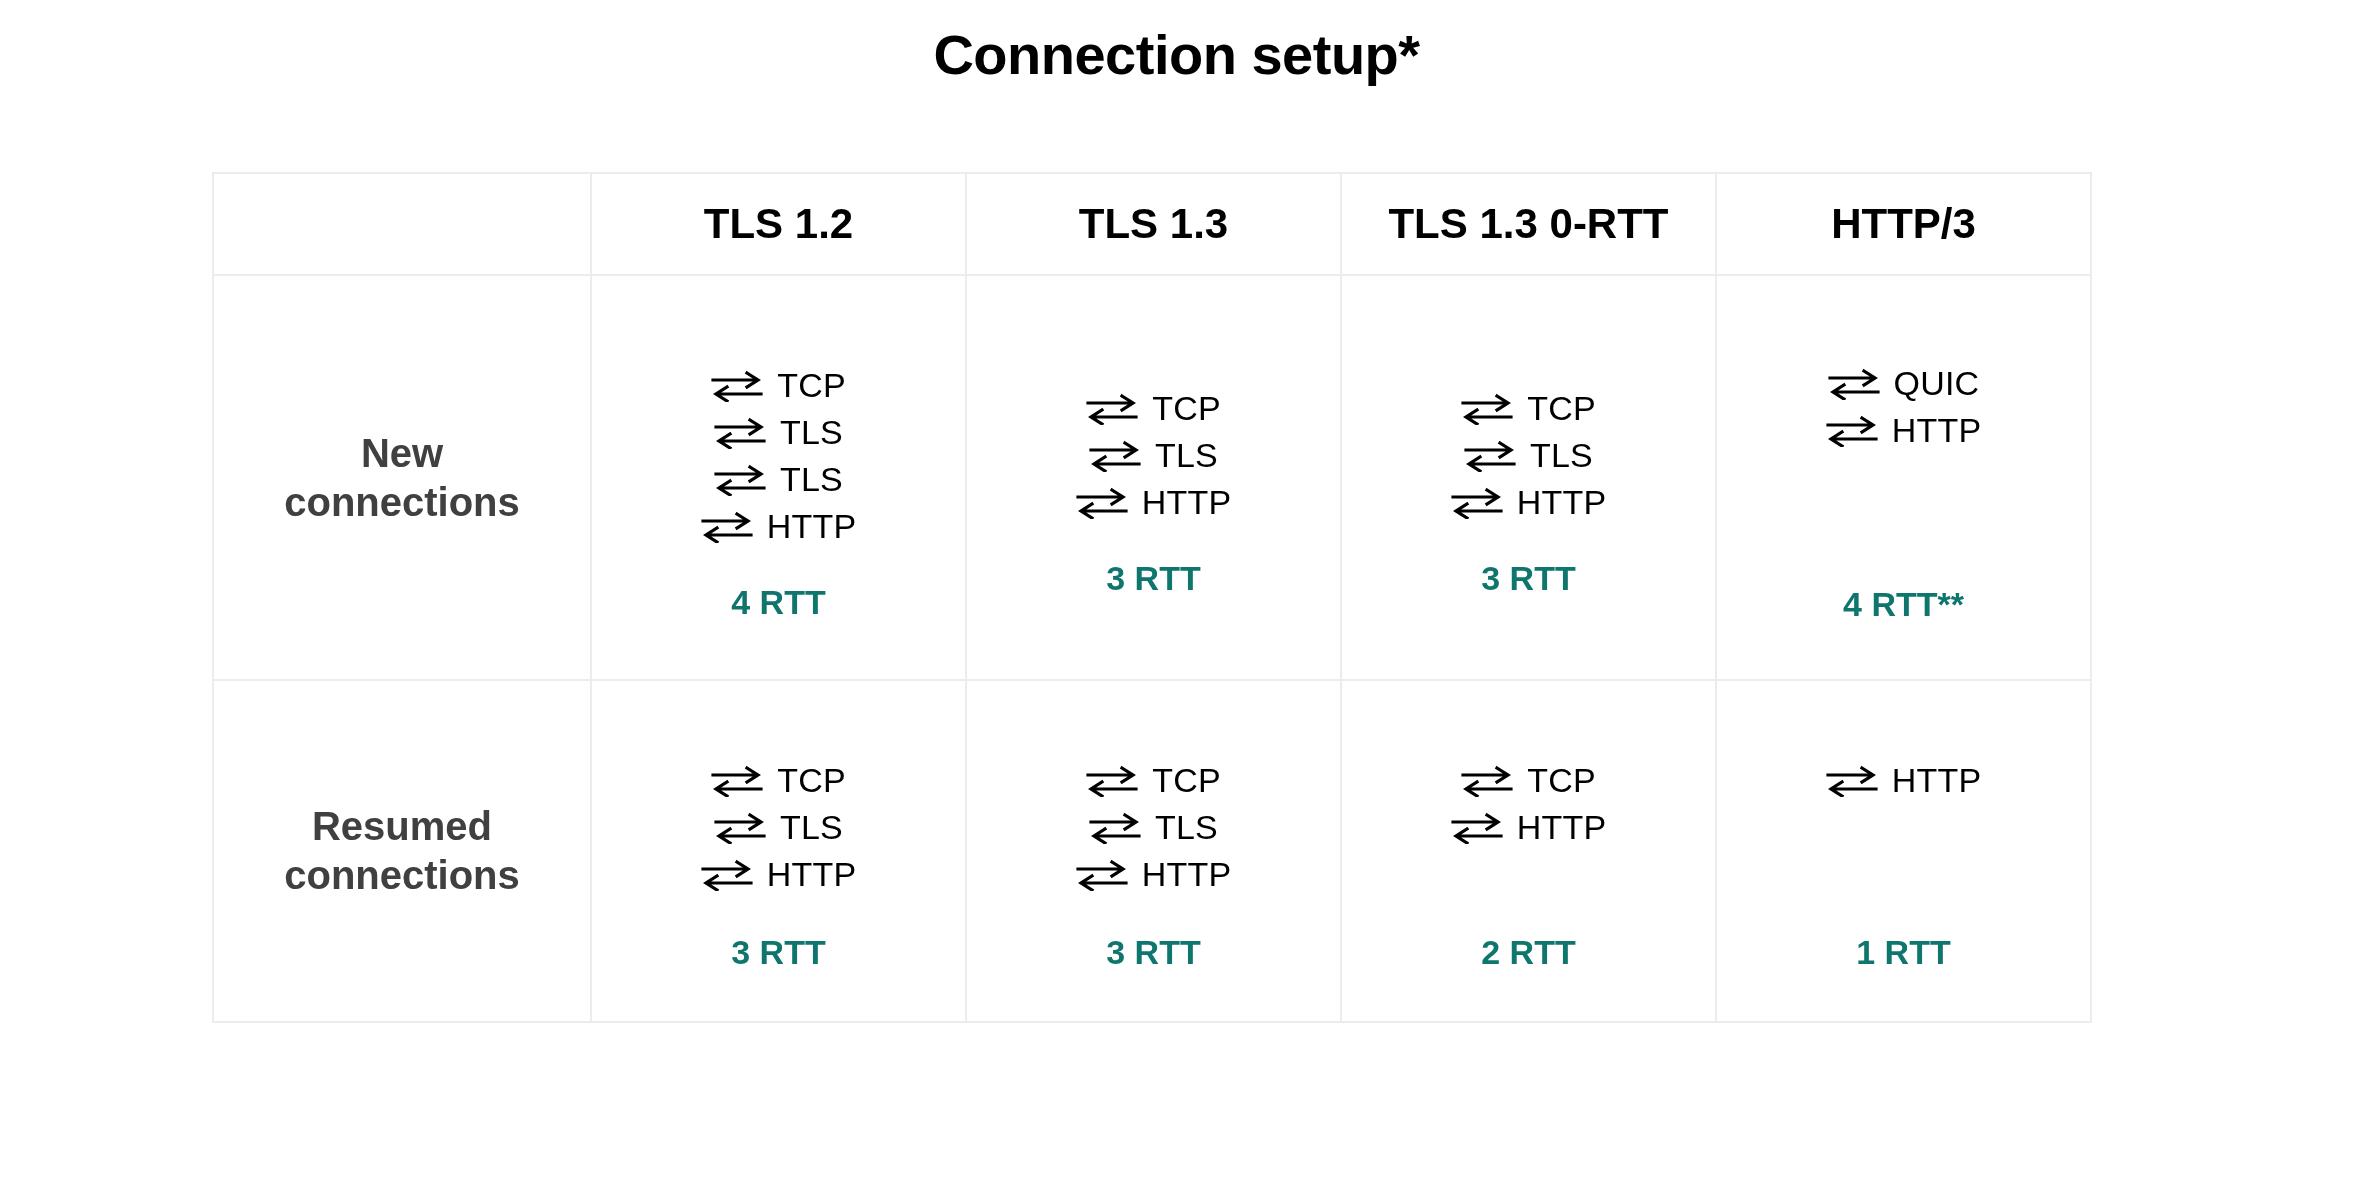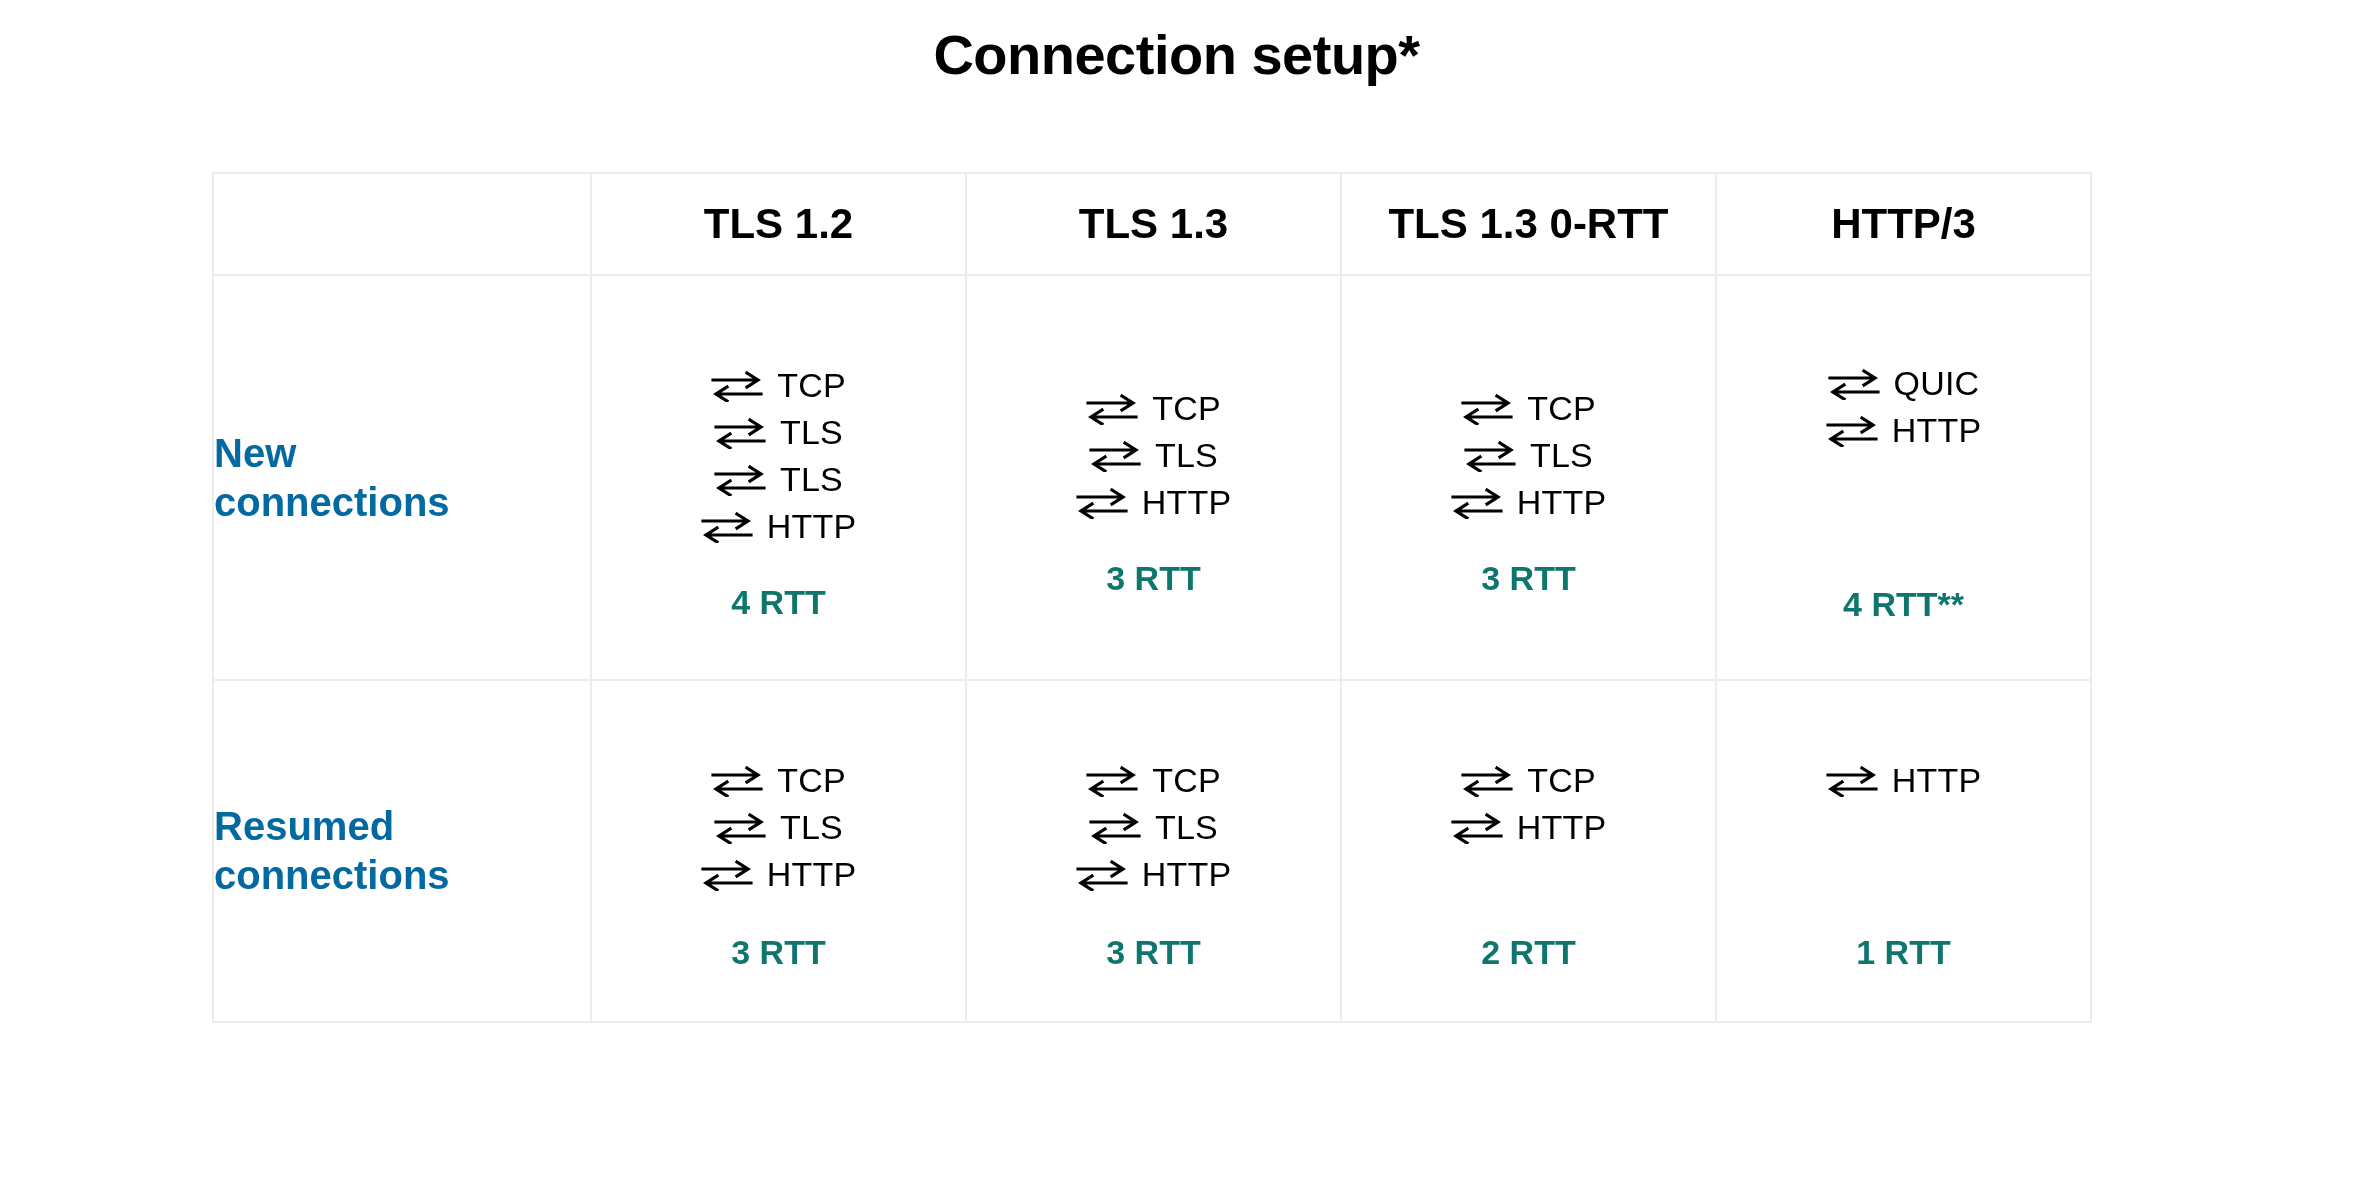--- a/index.html
+++ b/index.html
@@ -67,24 +67,25 @@
     text-align: center;
     font-size: 42px;
     font-weight: bold;
     line-height: 1;
     color: #000000;
   }
   .corner-cell { background: #ffffff; }
 
   
   .row-label {
+    text-align: center;
     font-size: 40px;
     font-weight: bold;
     line-height: 1.22;
-    color: #0369a1;
+    color: #404040;
     white-space: pre-line;
   }
 
   
   .cell-new  { height: 403px; }
   .cell-res  { height: 340px; }
 
   .cell-inner {
     display: flex;
     flex-direction: column;

